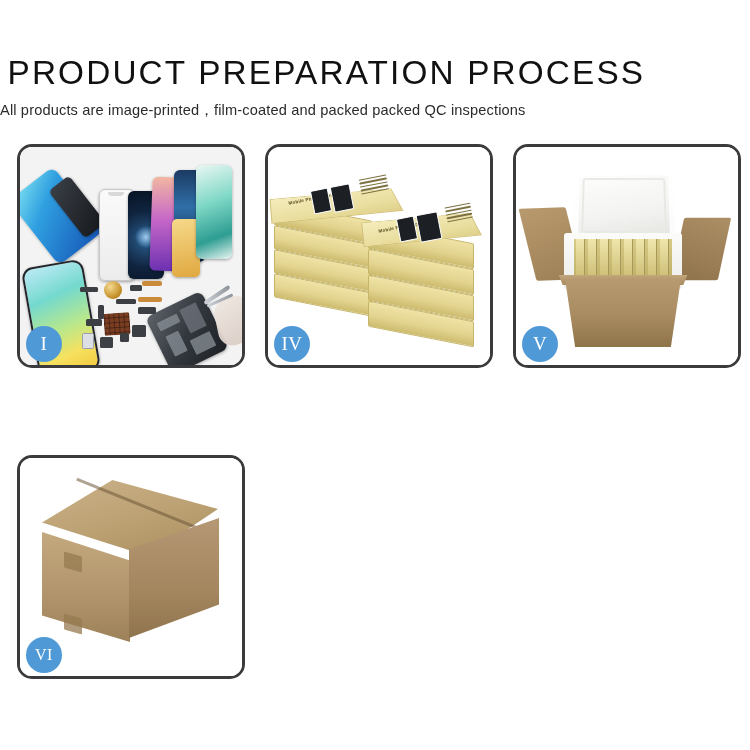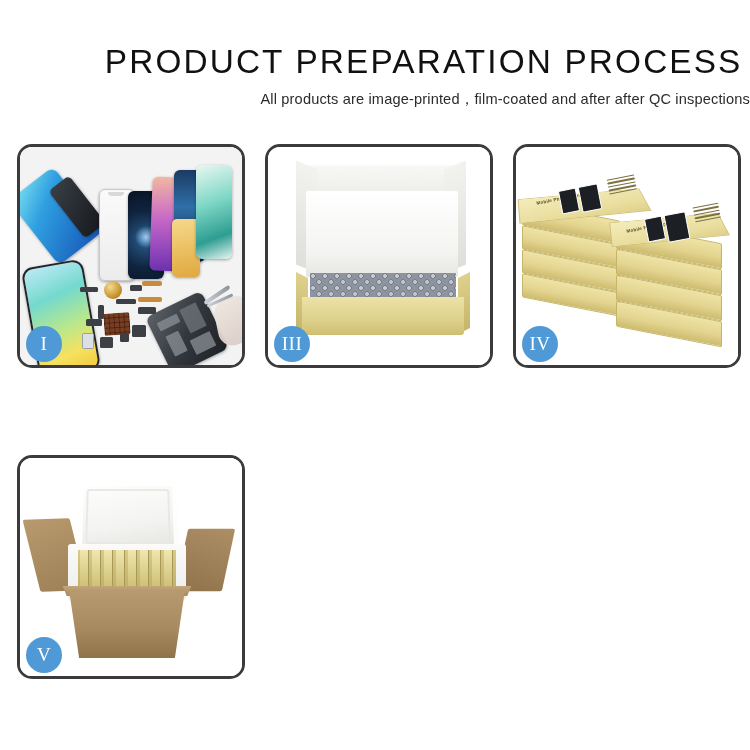--- a/index.html
+++ b/index.html
@@ -15,23 +15,23 @@
   }
   .page {
     position: relative;
     width: 750px;
     height: 750px;
   }
 
   
   .header {
     position: absolute;
-    top: 0; left: 0;
+    top: 11px; left: 0;
     width: 750px;
-    text-align: right;
+    text-align: left;
   }
   .title {
     margin: 0;
     padding-top: 42px;
     font-size: 34px;
     font-weight: 500;
     letter-spacing: 2.2px;
     color: #111111;
     font-family: "Liberation Sans", sans-serif;
     white-space: nowrap;
@@ -413,21 +413,21 @@
   .c6-tape-a { left:44px; top:96px; width:18px; height:16px; transform: skewY(16deg); }
   .c6-tape-b { left:44px; top:158px; width:18px; height:16px; transform: skewY(16deg); }
 </style>
 </head>
 <body>
 
 <div class="page">
 
   <div class="header">
     <h1 class="title">PRODUCT PREPARATION PROCESS</h1>
-    <p class="subtitle">All products are image-printed，film-coated and after after QC inspections</p>
+    <p class="subtitle">All products are image-printed，film-coated and packed packed QC inspections</p>
   </div>
 
   <div class="grid">
 
     <div class="panel">
       <div class="panel-clip">
         <div class="p1-bg"></div>
 
         <div class="ph ph-a"></div>
         <div class="ph ph-a2"></div>
@@ -463,34 +463,20 @@
         <div class="flex-strip" style="left:118px;top:150px;width:24px;"></div>
 
         <div class="hand"></div>
         <div class="tweezer"></div>
         <div class="tweezer2"></div>
       </div>
       <div class="badge">I</div>
     </div>
 
 
-    <div class="panel">
-      <div class="panel-clip">
-        <div class="p3-bg"></div>
-        <div class="box3-lid-back"></div>
-        <div class="box3-flap-l"></div>
-        <div class="box3-flap-r"></div>
-        <div class="box3-foam"></div>
-        <div class="box3-grey"></div>
-        <div class="box3-side-l"></div>
-        <div class="box3-side-r"></div>
-        <div class="box3-front"></div>
-      </div>
-      <div class="badge">III</div>
-    </div>
 
     <div class="panel">
       <div class="panel-clip">
         <div class="p4-bg"></div>
         <div class="stack">
 
           <div class="sbox" style="left:6px;top:64px;width:96px;height:22px;transform:skewY(11deg);"></div>
           <div class="sbox" style="left:6px;top:88px;width:96px;height:22px;transform:skewY(11deg);"></div>
           <div class="sbox" style="left:6px;top:112px;width:96px;height:22px;transform:skewY(11deg);"></div>
           <div class="sbox" style="left:6px;top:136px;width:96px;height:22px;transform:skewY(11deg);"></div>
@@ -545,15 +531,27 @@
             <i style="left:62px"></i>
           <i style="left:74px"></i>
             <i style="left:86px"></i>
         </div>
         <div class="c5-rim-top"></div>
         <div class="c5-front"></div>
       </div>
       <div class="badge">V</div>
     </div>
 
+    <div class="panel">
+      <div class="panel-clip">
+        <div class="p6-bg"></div>
+        <div class="c6-top"></div>
+        <div class="c6-seam"></div>
+        <div class="c6-left"></div>
+        <div class="c6-right"></div>
+        <div class="c6-tape c6-tape-a"></div>
+        <div class="c6-tape c6-tape-b"></div>
+      </div>
+      <div class="badge wide">VI</div>
+    </div>
 
   </div>
 </div>
 
 </body></html>

